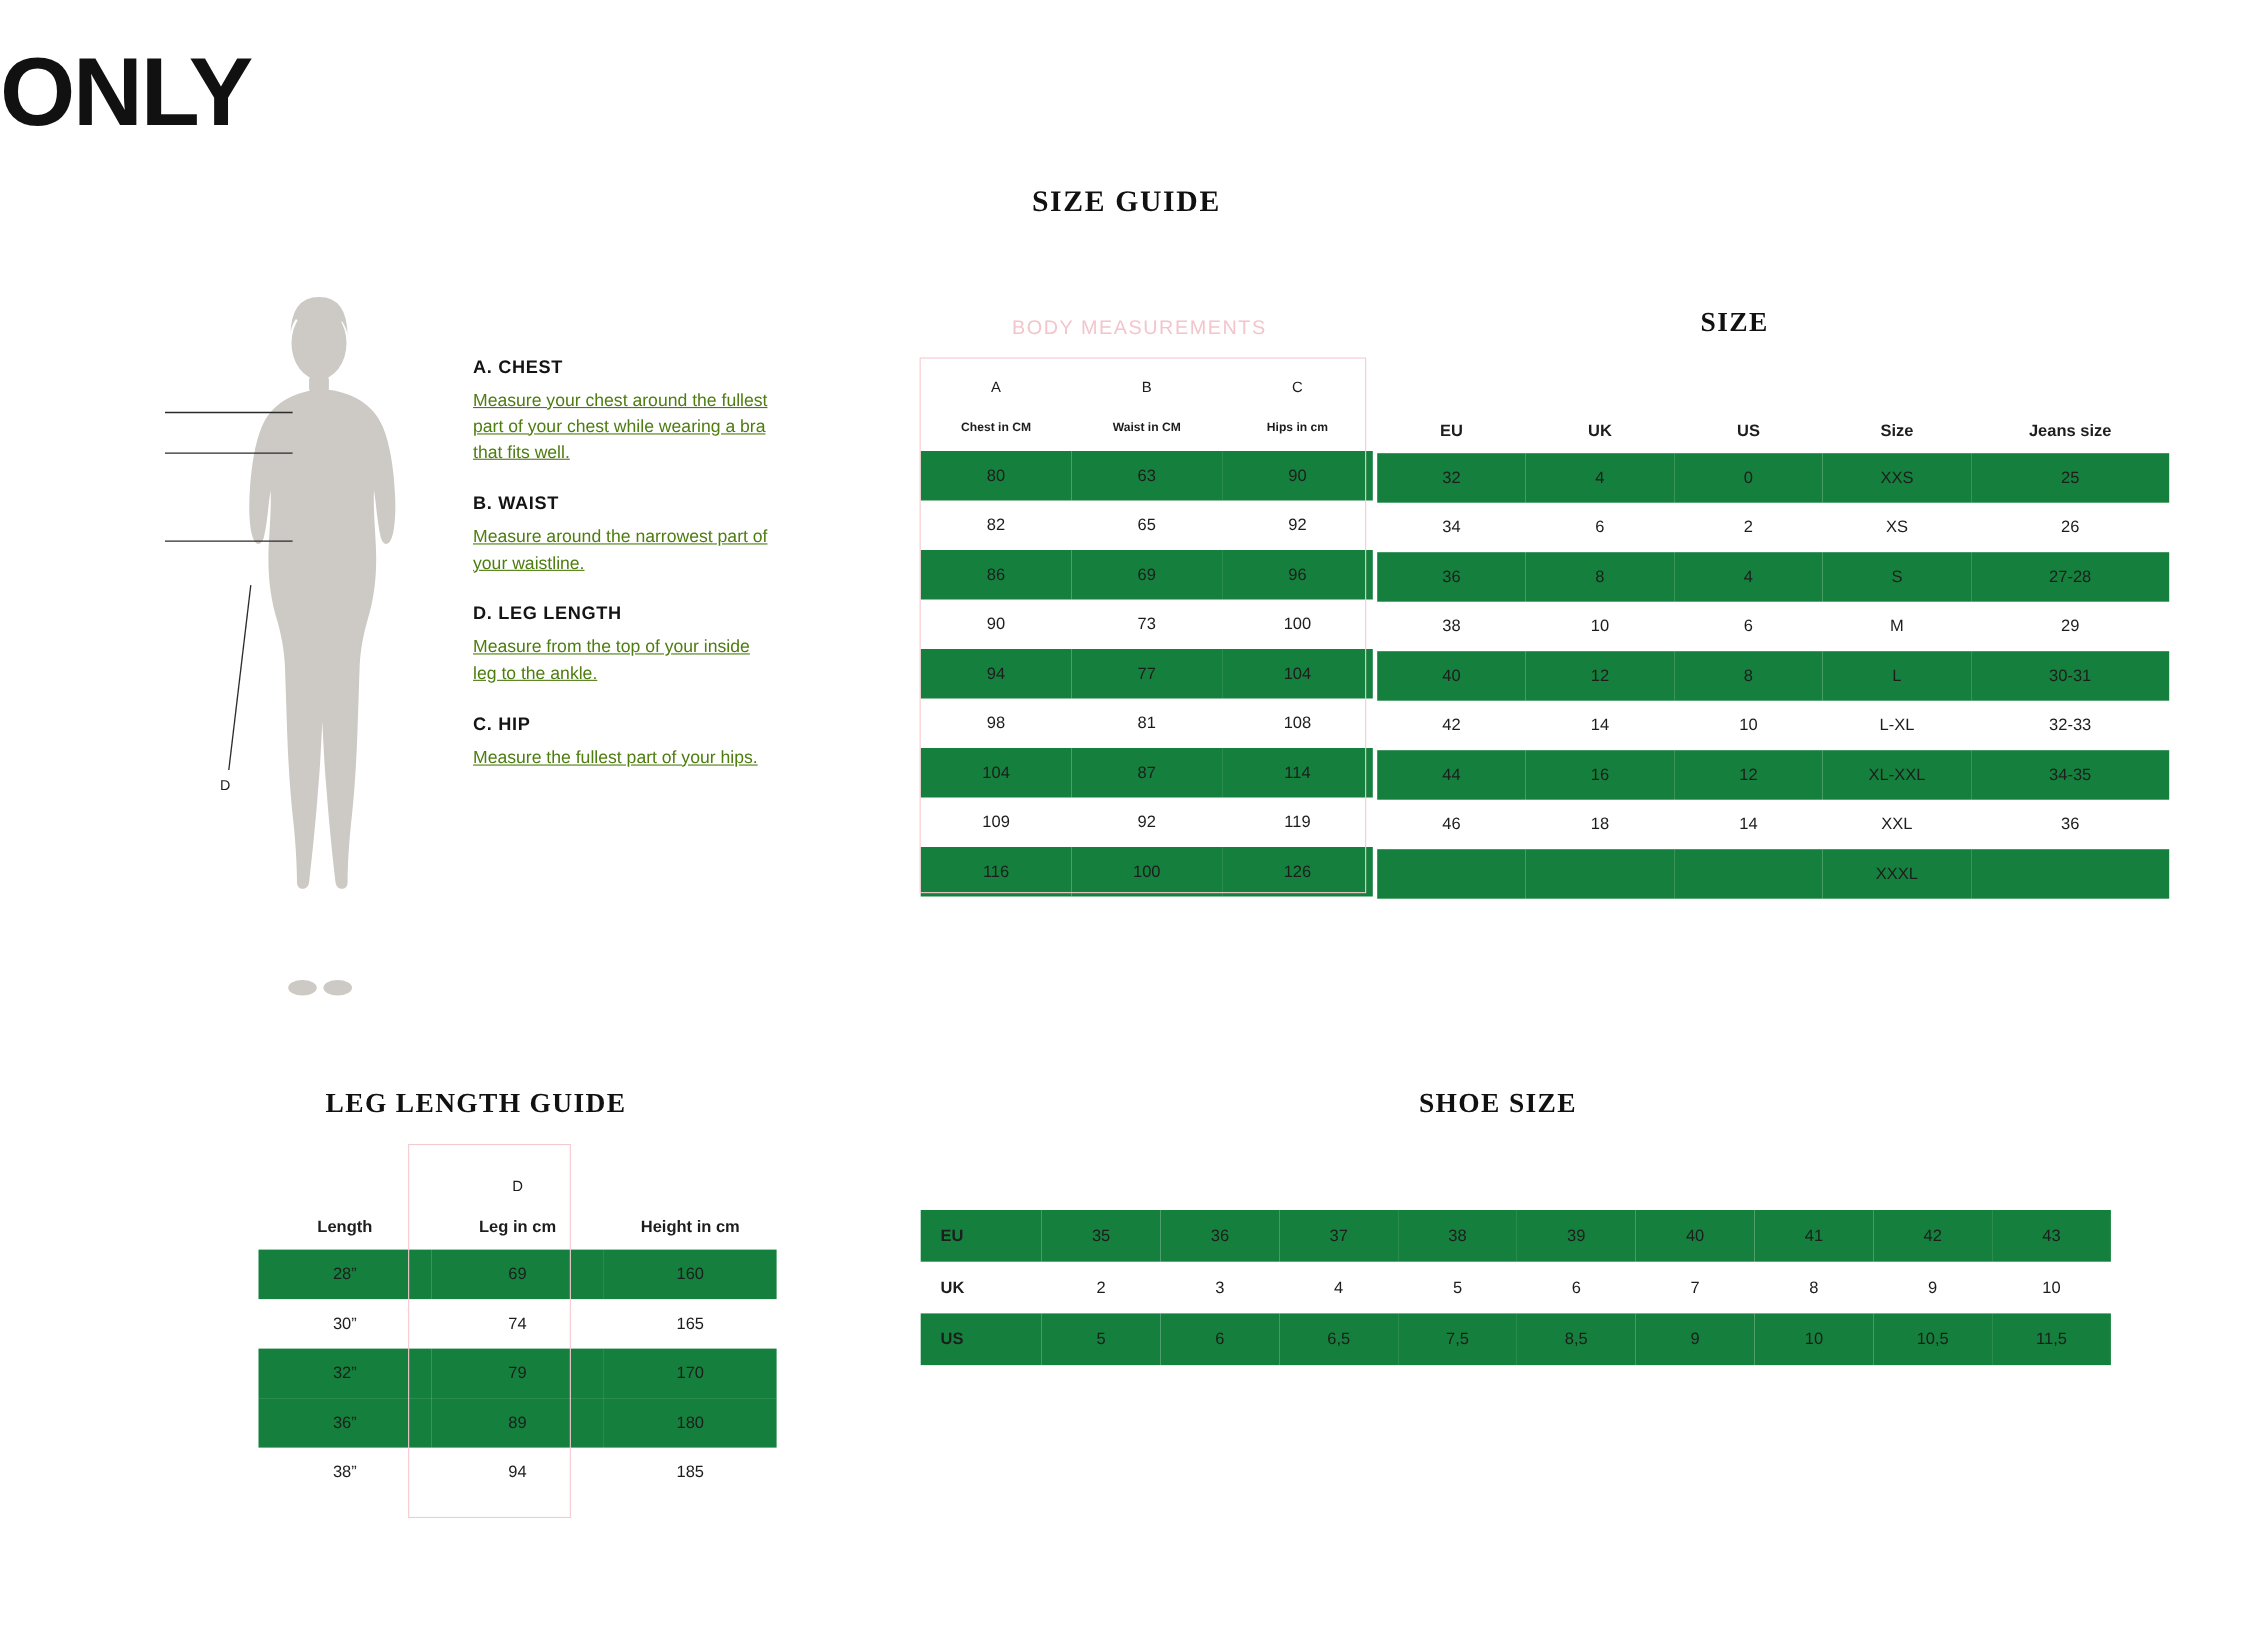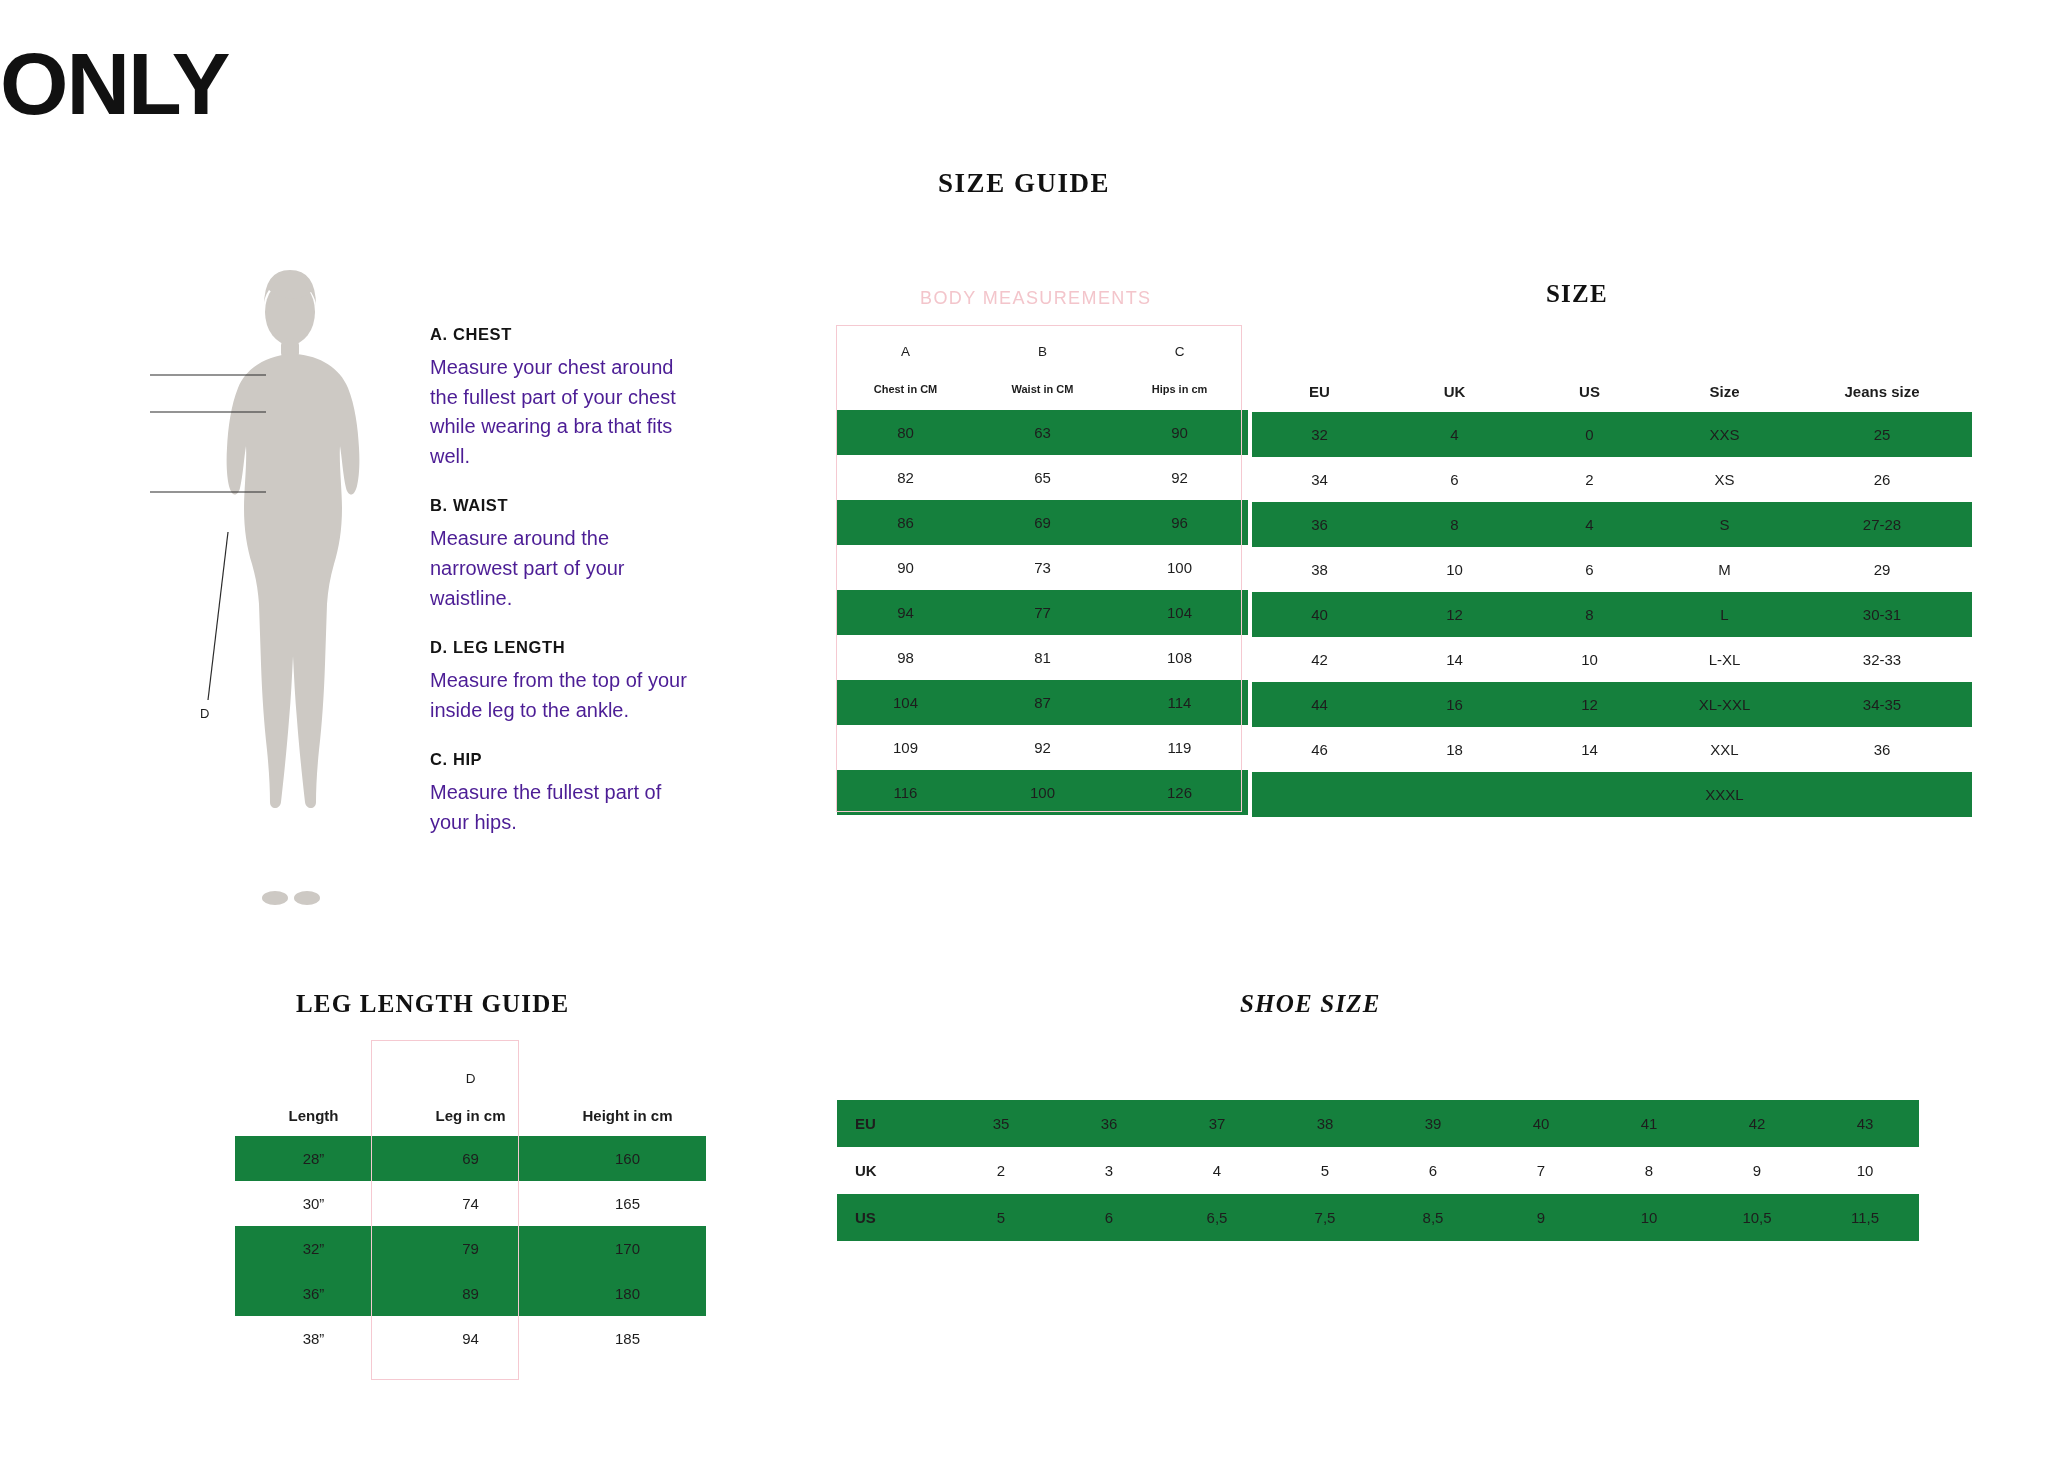--- a/index.html
+++ b/index.html
@@ -66,23 +66,24 @@
   }
   .guide-block { margin-bottom: 25px; }
   .guide-head {
     font-size: 16.5px;
     font-weight: bold;
     letter-spacing: 0.6px;
     color: #141414;
     margin-bottom: 9px;
   }
   .guide-body {
-    font-size: 20px;
+    font-size: 16px;
     line-height: 1.48;
-    color: #4c1d95;
+    color: #4d7c0f;
+    text-decoration: underline;
   }
 
   
   .sec-title {
     position: absolute;
     font-family: "Liberation Serif", serif;
     font-weight: bold;
     font-size: 25px;
     letter-spacing: 1.2px;
     color: #111111;
@@ -185,21 +186,21 @@
   #shoe-table col.lbl { width: 110px; }
   #shoe-table col.d { width: 108px; }
   #shoe-table th.row-label {
     font-weight: bold;
     text-align: left;
     padding-left: 18px;
     font-size: 15px;
   }
 
   .t-leg-title { left: 296px; top: 990px; }
-  .t-shoe-title { left: 1240px; top: 990px; font-style: italic; }
+  .t-shoe-title { left: 1290px; top: 990px; }
   .t-size-title { left: 1546px; top: 280px; }
   .t-body-title { left: 920px; top: 288px; }
 </style>
 </head>
 <body>
 
 <div class="page">
 
   <div class="brand">ONLY</div>
   <div class="subtitle">SIZE GUIDE</div>

